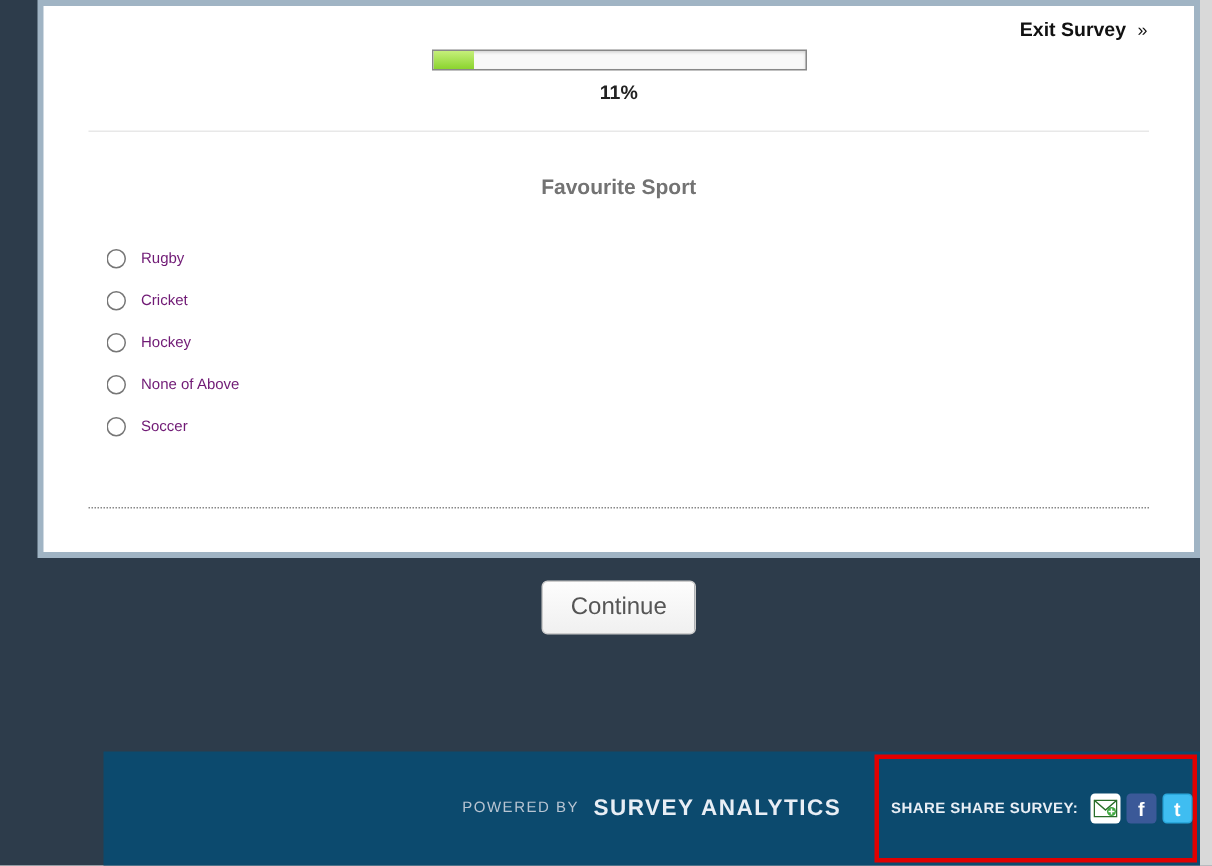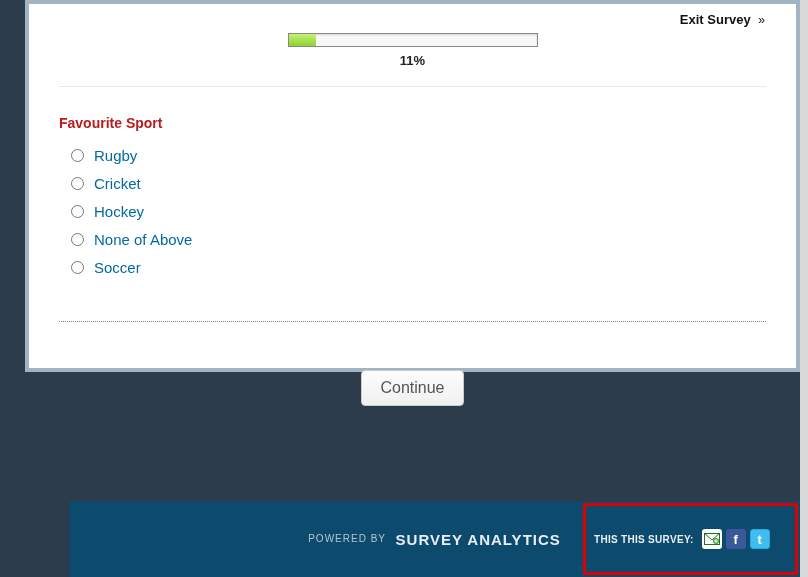--- a/index.html
+++ b/index.html
@@ -47,26 +47,26 @@
     overflow: hidden;
   }
   .progress-fill {
     position: absolute; left: 0; top: 0; bottom: 0;
     background: linear-gradient(to bottom, #c5ef7a, #8bd42e);
   }
   .progress-text { font-weight: bold; font-size: 13px; color: #222; margin-top: 2px; }
 
   .hr-light { border: none; border-top: 1px solid #e8e8e8; margin: 18px 0 28px 0; }
 
-  .question-title { font-weight: bold; font-size: 14px; color: #b91c1c; margin-bottom: 10px; }
+  .question-title { font-weight: bold; font-size: 14px; color: #737373; margin-bottom: 26px; text-align: center; }
 
   .option-list { list-style: none; padding-left: 12px; }
   .option-list li { display: flex; align-items: center; gap: 10px; height: 28px; }
   .option-list input[type=radio] { width: 13px; height: 13px; cursor: pointer; }
-  .option-list label { font-size: 15px; color: #0369a1; cursor: pointer; }
+  .option-list label { font-size: 10px; color: #701a75; cursor: pointer; }
 
   .hr-dotted { border: none; border-top: 1px dotted #888; margin: 40px 0 0 0; }
 
   .continue-wrap { text-align: center; margin-top: 48px; }
   .btn-continue {
     display: inline-block;
     padding: 8px 18px;
     font-size: 16px;
     color: #555;
     background: linear-gradient(to bottom, #fdfdfd, #f0f0f0);
@@ -203,21 +203,21 @@
   </div>
 
   <div class="footer">
     <div class="footer-inner">
       <div class="powered">
         <span>POWERED  BY</span>
         <span class="brand">SURVEY ANALYTICS</span>
       </div>
 
       <div class="share-box">
-        <span class="share-label">THIS THIS SURVEY:</span>
+        <span class="share-label">SHARE SHARE SURVEY:</span>
         <div class="share-icons">
           <span class="ic ic-mail">
             <svg width="16" height="12" viewBox="0 0 16 12">
               <rect x="0.5" y="0.5" width="15" height="11" fill="#fff" stroke="#2a6e2a"></rect>
               <polyline points="0.5,0.5 8,7 15.5,0.5" fill="none" stroke="#2a6e2a"></polyline>
               <circle cx="12" cy="8" r="3" fill="#3fa83f"></circle>
               <path d="M10,8 l4,0 M12,6 l0,4" stroke="#fff" stroke-width="1"></path>
             </svg>
           </span>
           <span class="ic ic-fb">f</span>

